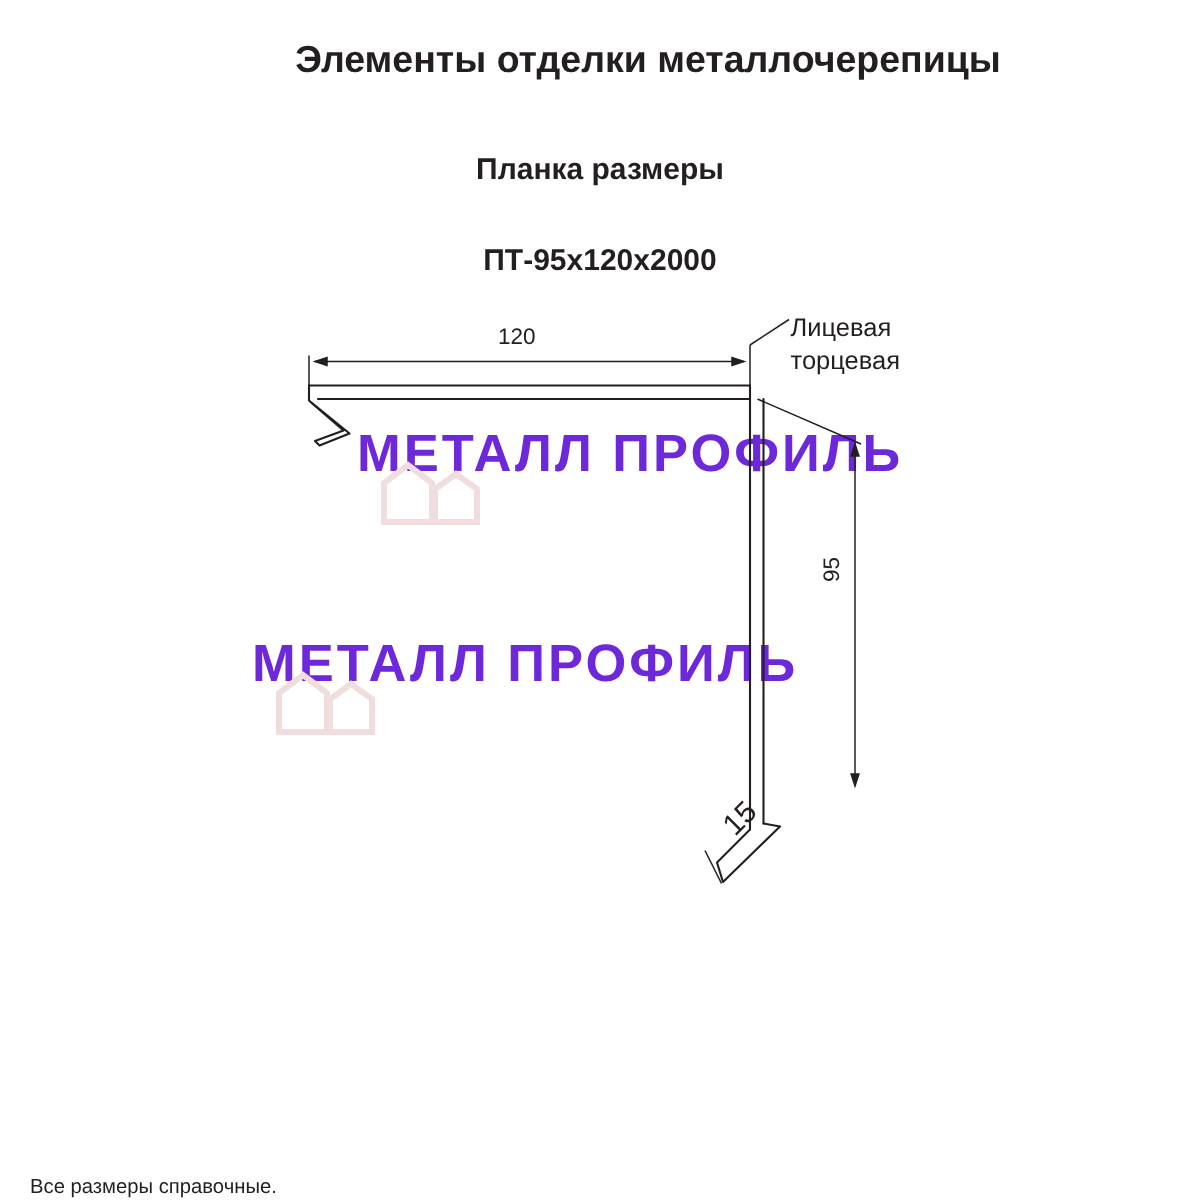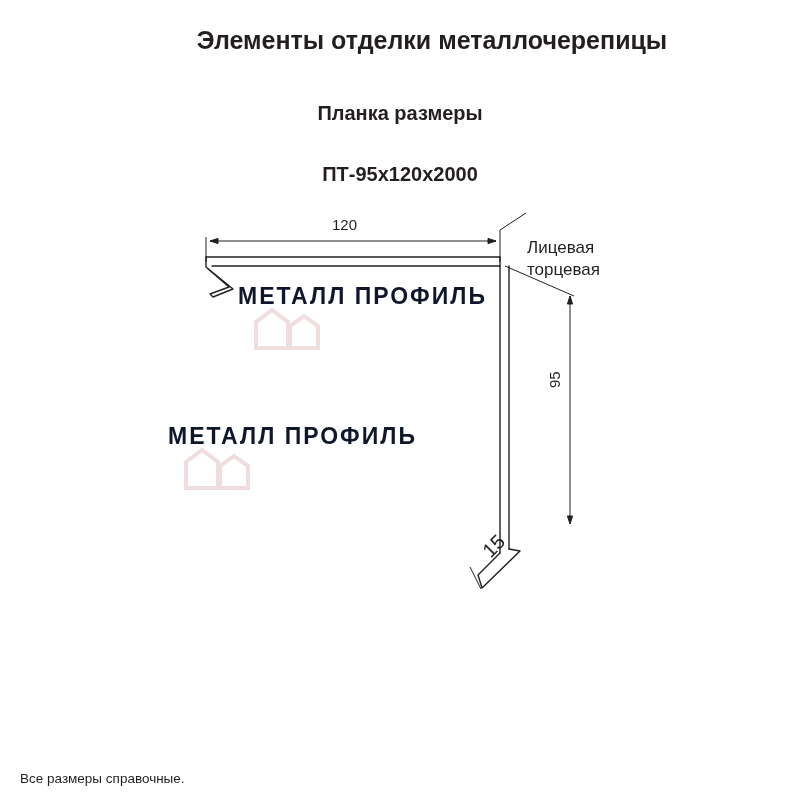--- a/index.html
+++ b/index.html
@@ -56,39 +56,39 @@
   .drawing {
     position: absolute;
     top: 0;
     left: 0;
     width: 800px;
     height: 800px;
   }
   .footnotes {
     position: absolute;
     left: 20px;
-    bottom: 12px;
+    bottom: 0;
     font-size: 13.5px;
     line-height: 19px;
     color: #231f20;
   }
   .footnotes div {
     white-space: nowrap;
   }
   .wm {
     position: absolute;
     pointer-events: none;
     user-select: none;
   }
   .wm-text {
     font-family: "Liberation Sans", sans-serif;
     font-weight: bold;
-    font-size: 23px;
+    font-size: 35px;
     letter-spacing: 2px;
-    color: #0f172a;
+    color: #6d28d9;
     white-space: nowrap;
   }
   .wm-1 { top: 283px; left: 238px; }
   .wm-2 { top: 423px; left: 168px; }
   .wm-logo {
     position: absolute;
     pointer-events: none;
     user-select: none;
   }
   .dim-label {
@@ -101,21 +101,20 @@
   .lbl-95  { top: 388px; left: 546px; transform: rotate(-90deg); transform-origin: left top; }
   .lbl-15  { top: 546px; left: 478px; transform: rotate(-45deg); transform-origin: left top; font-size: 20px;}
   .face-label {
     position: absolute;
     top: 208px;
     left: 527px;
     font-size: 17px;
     line-height: 22px;
     color: #231f20;
     white-space: nowrap;
-    margin-top: 29px;
   }
 </style>
 </head>
 <body>
 
 <div class="page">
 
   <div class="wm wm-1">
     <span class="wm-text">МЕТАЛЛ ПРОФИЛЬ</span>
   </div>

